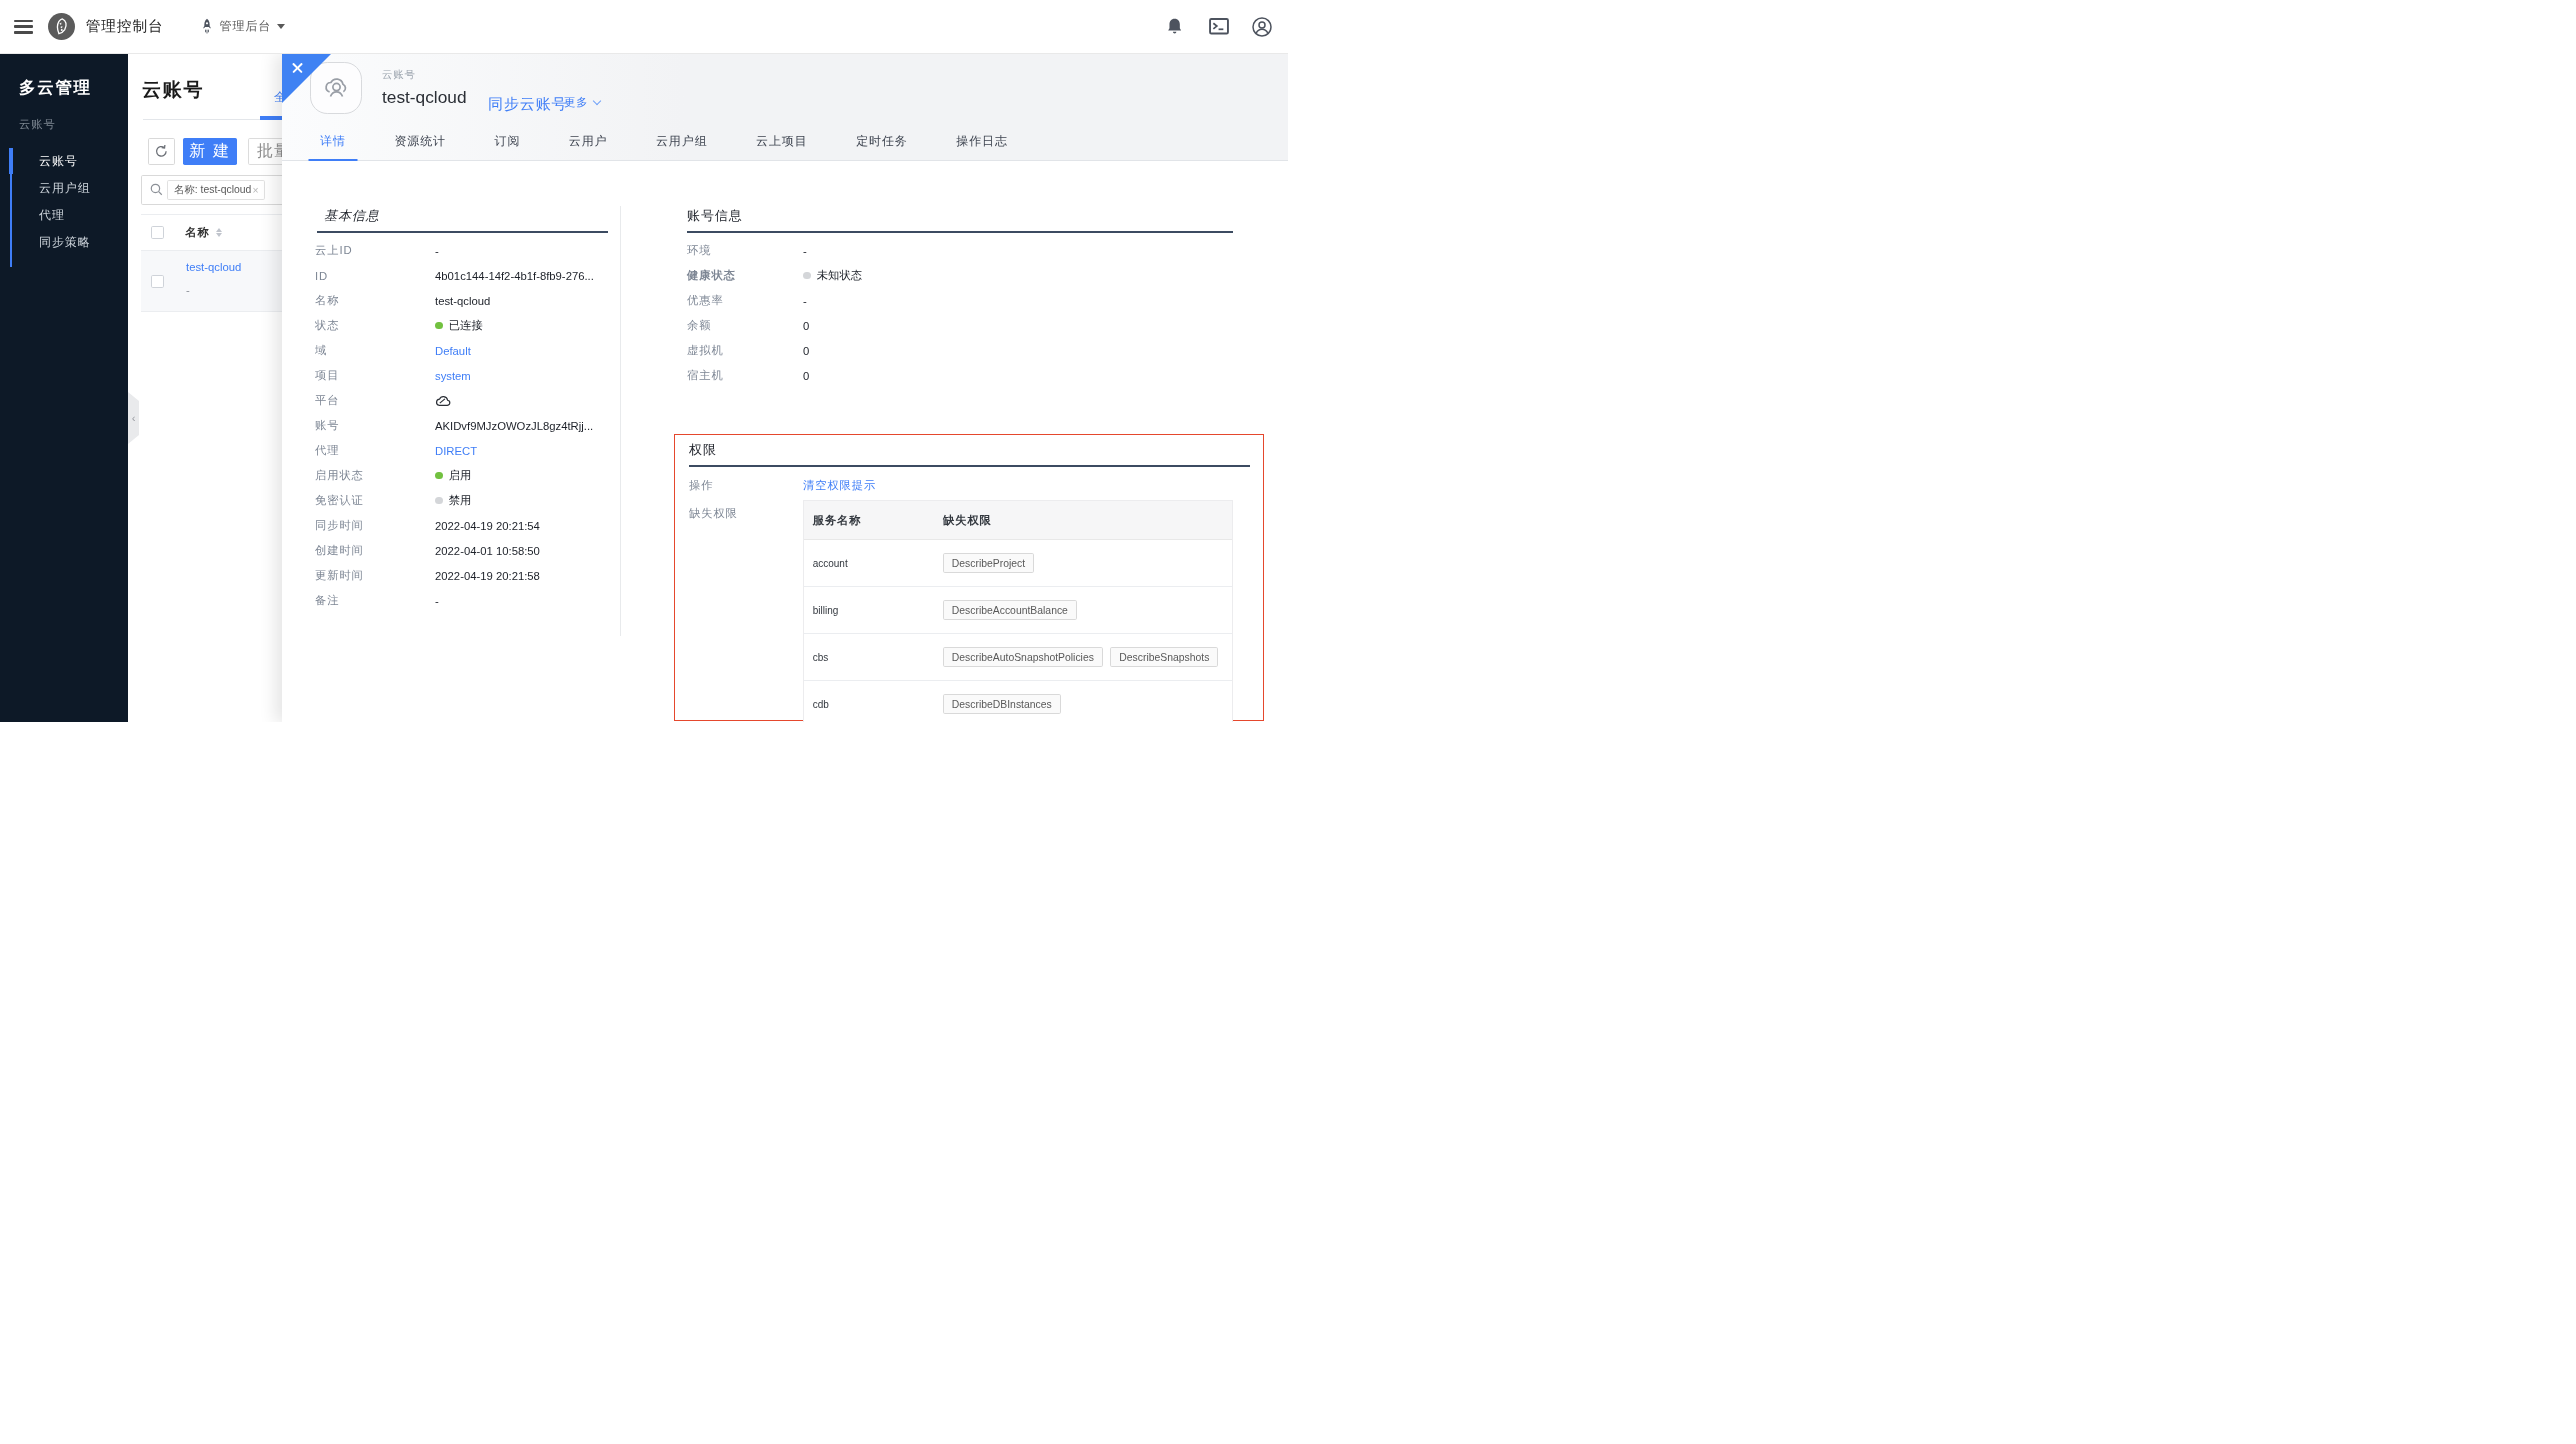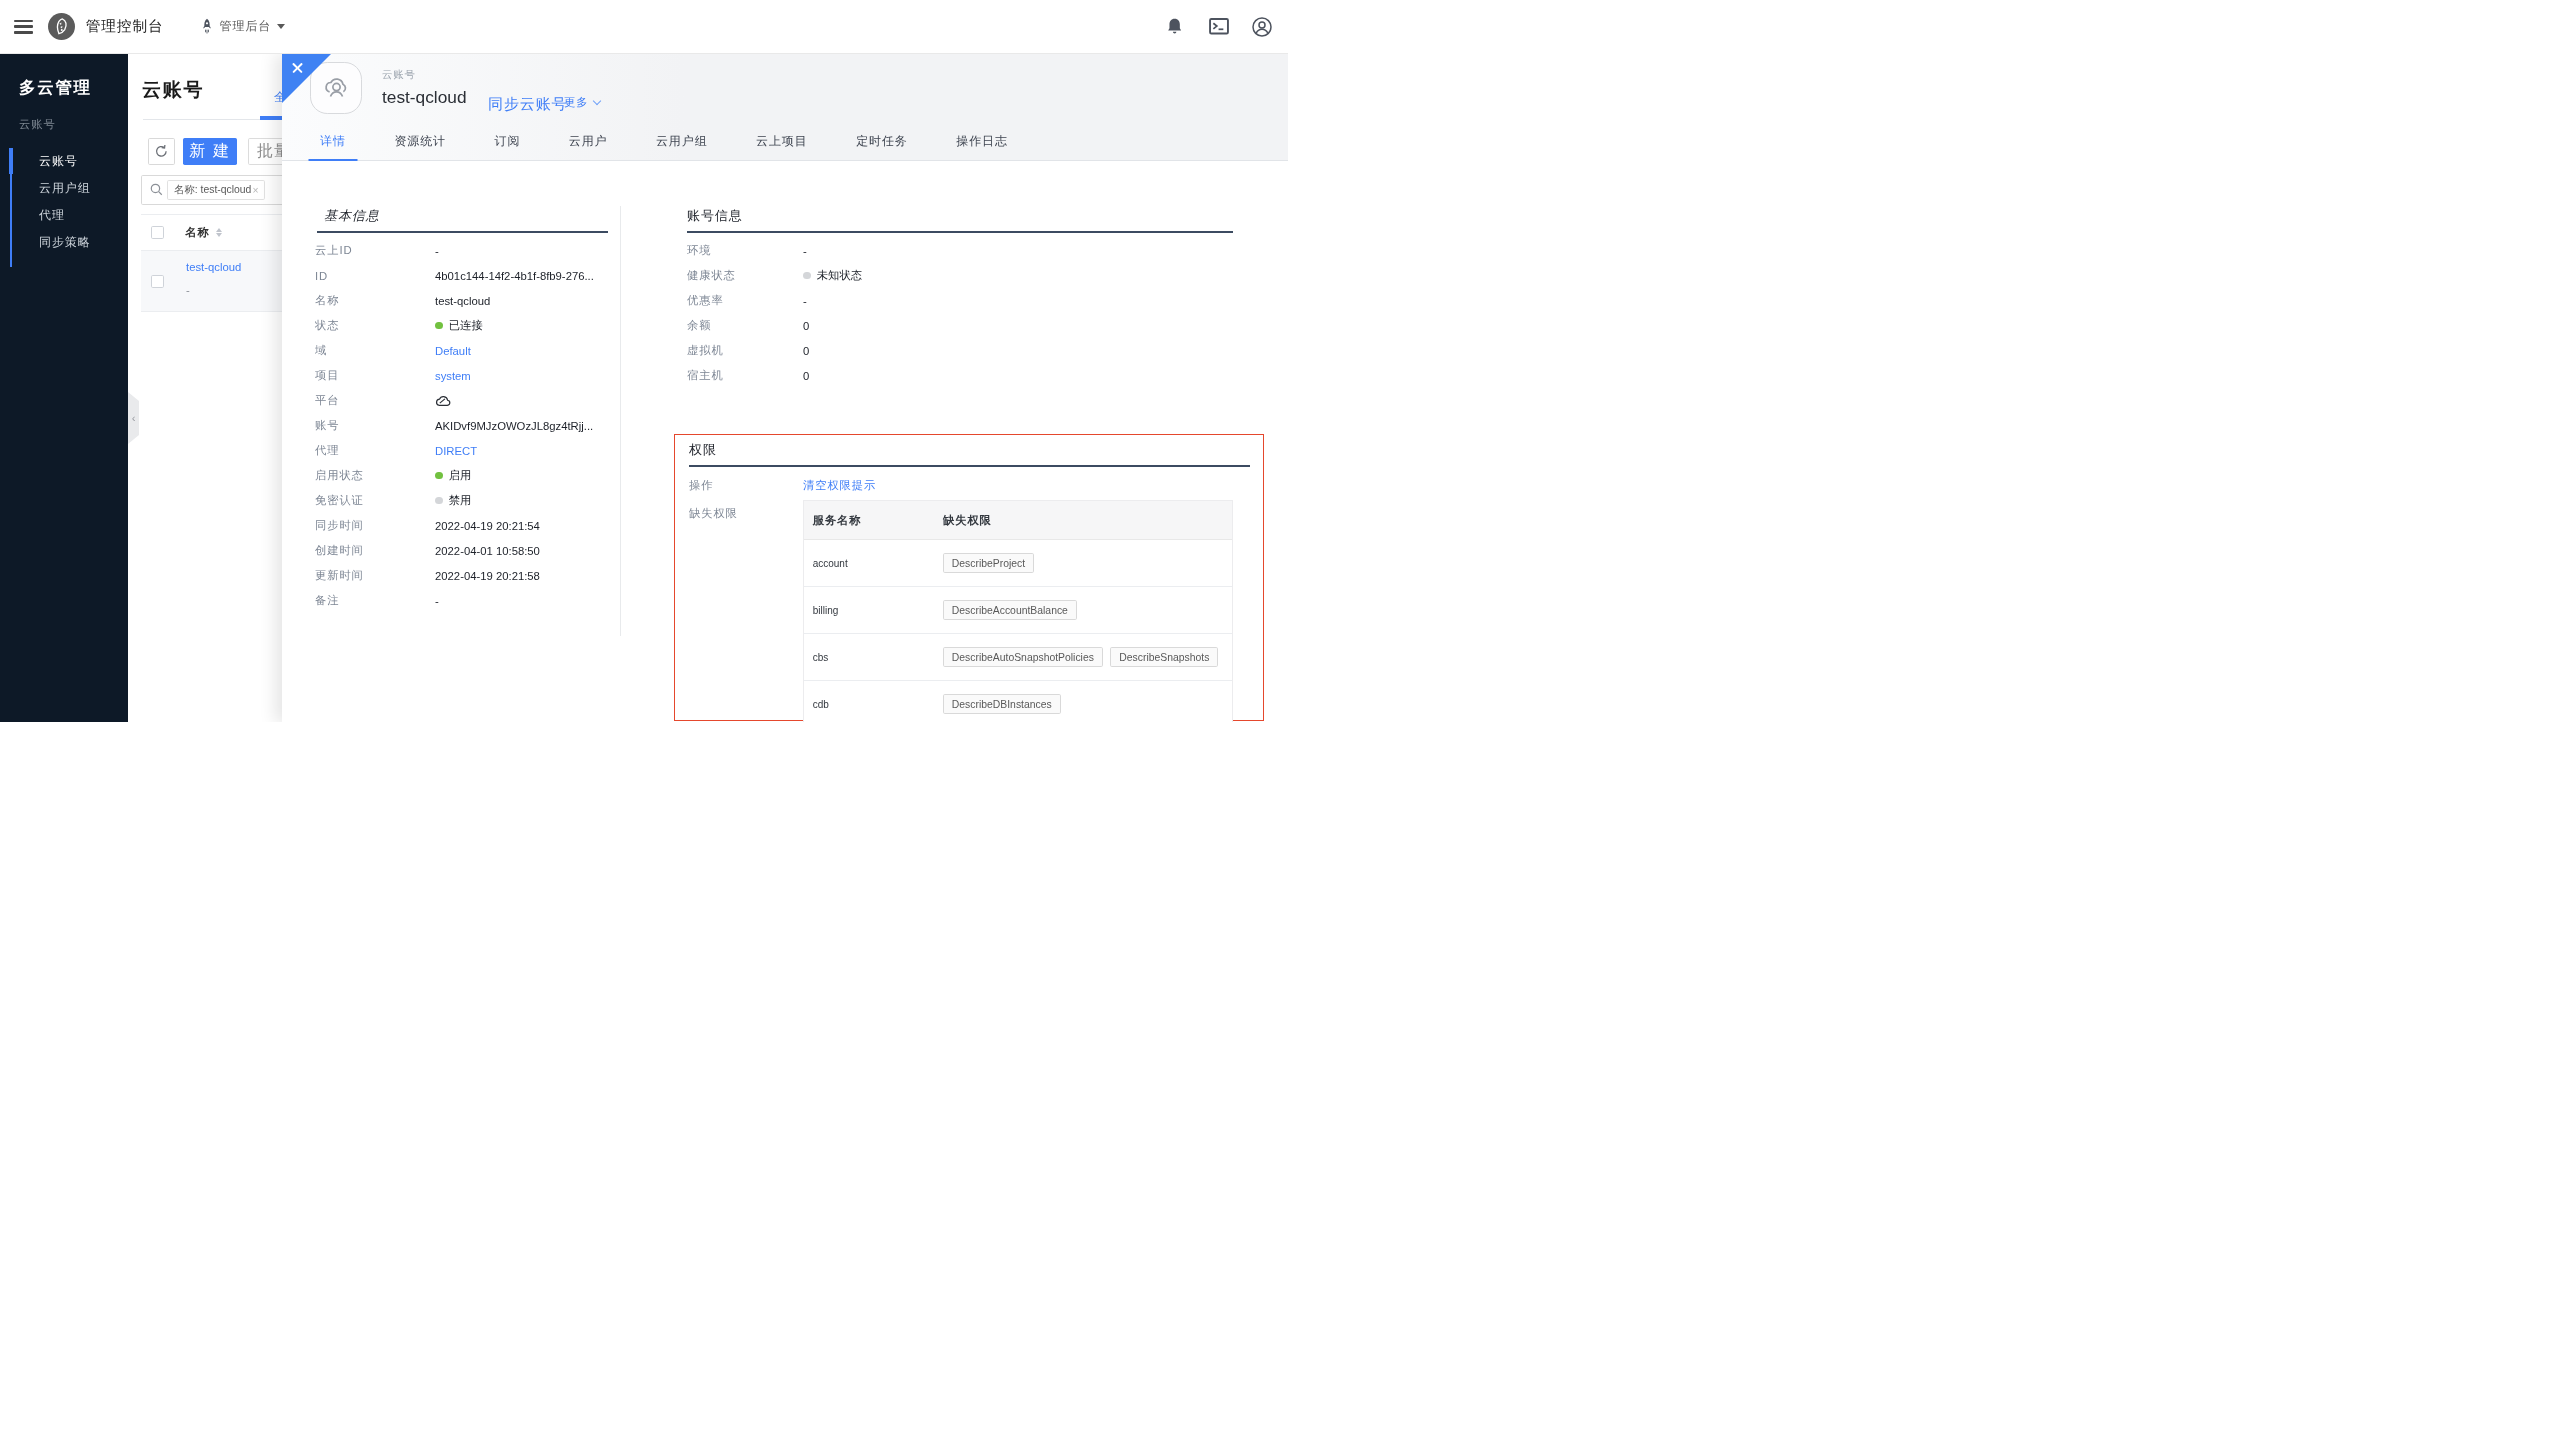--- a/index.html
+++ b/index.html
@@ -342,21 +342,21 @@
     <div class="vdivider"></div>
 
     <div class="sec-head" style="left:405px; top:153px;">账号信息</div>
     <div class="sec-line" style="left:405px; top:177px; width:546px;"></div>
     <div class="info-rows" style="left:405px; top:184px; width:537px;">
       <div class="irow">
           <span class="ilabel" style="width:116px;">环境</span>
           <span class="ival">-</span>
         </div>
       <div class="irow">
-          <span class="ilabel" style="width:116px;">健康状态</span>
+          <span class="ilabel" style="width:116px;font-weight:bold;">健康状态</span>
           <span class="ival">
             <i class="dot gray"></i>
             <span>未知状态</span>
           </span>
         </div>
       <div class="irow">
           <span class="ilabel" style="width:116px;">优惠率</span>
           <span class="ival">-</span>
         </div>
       <div class="irow">

